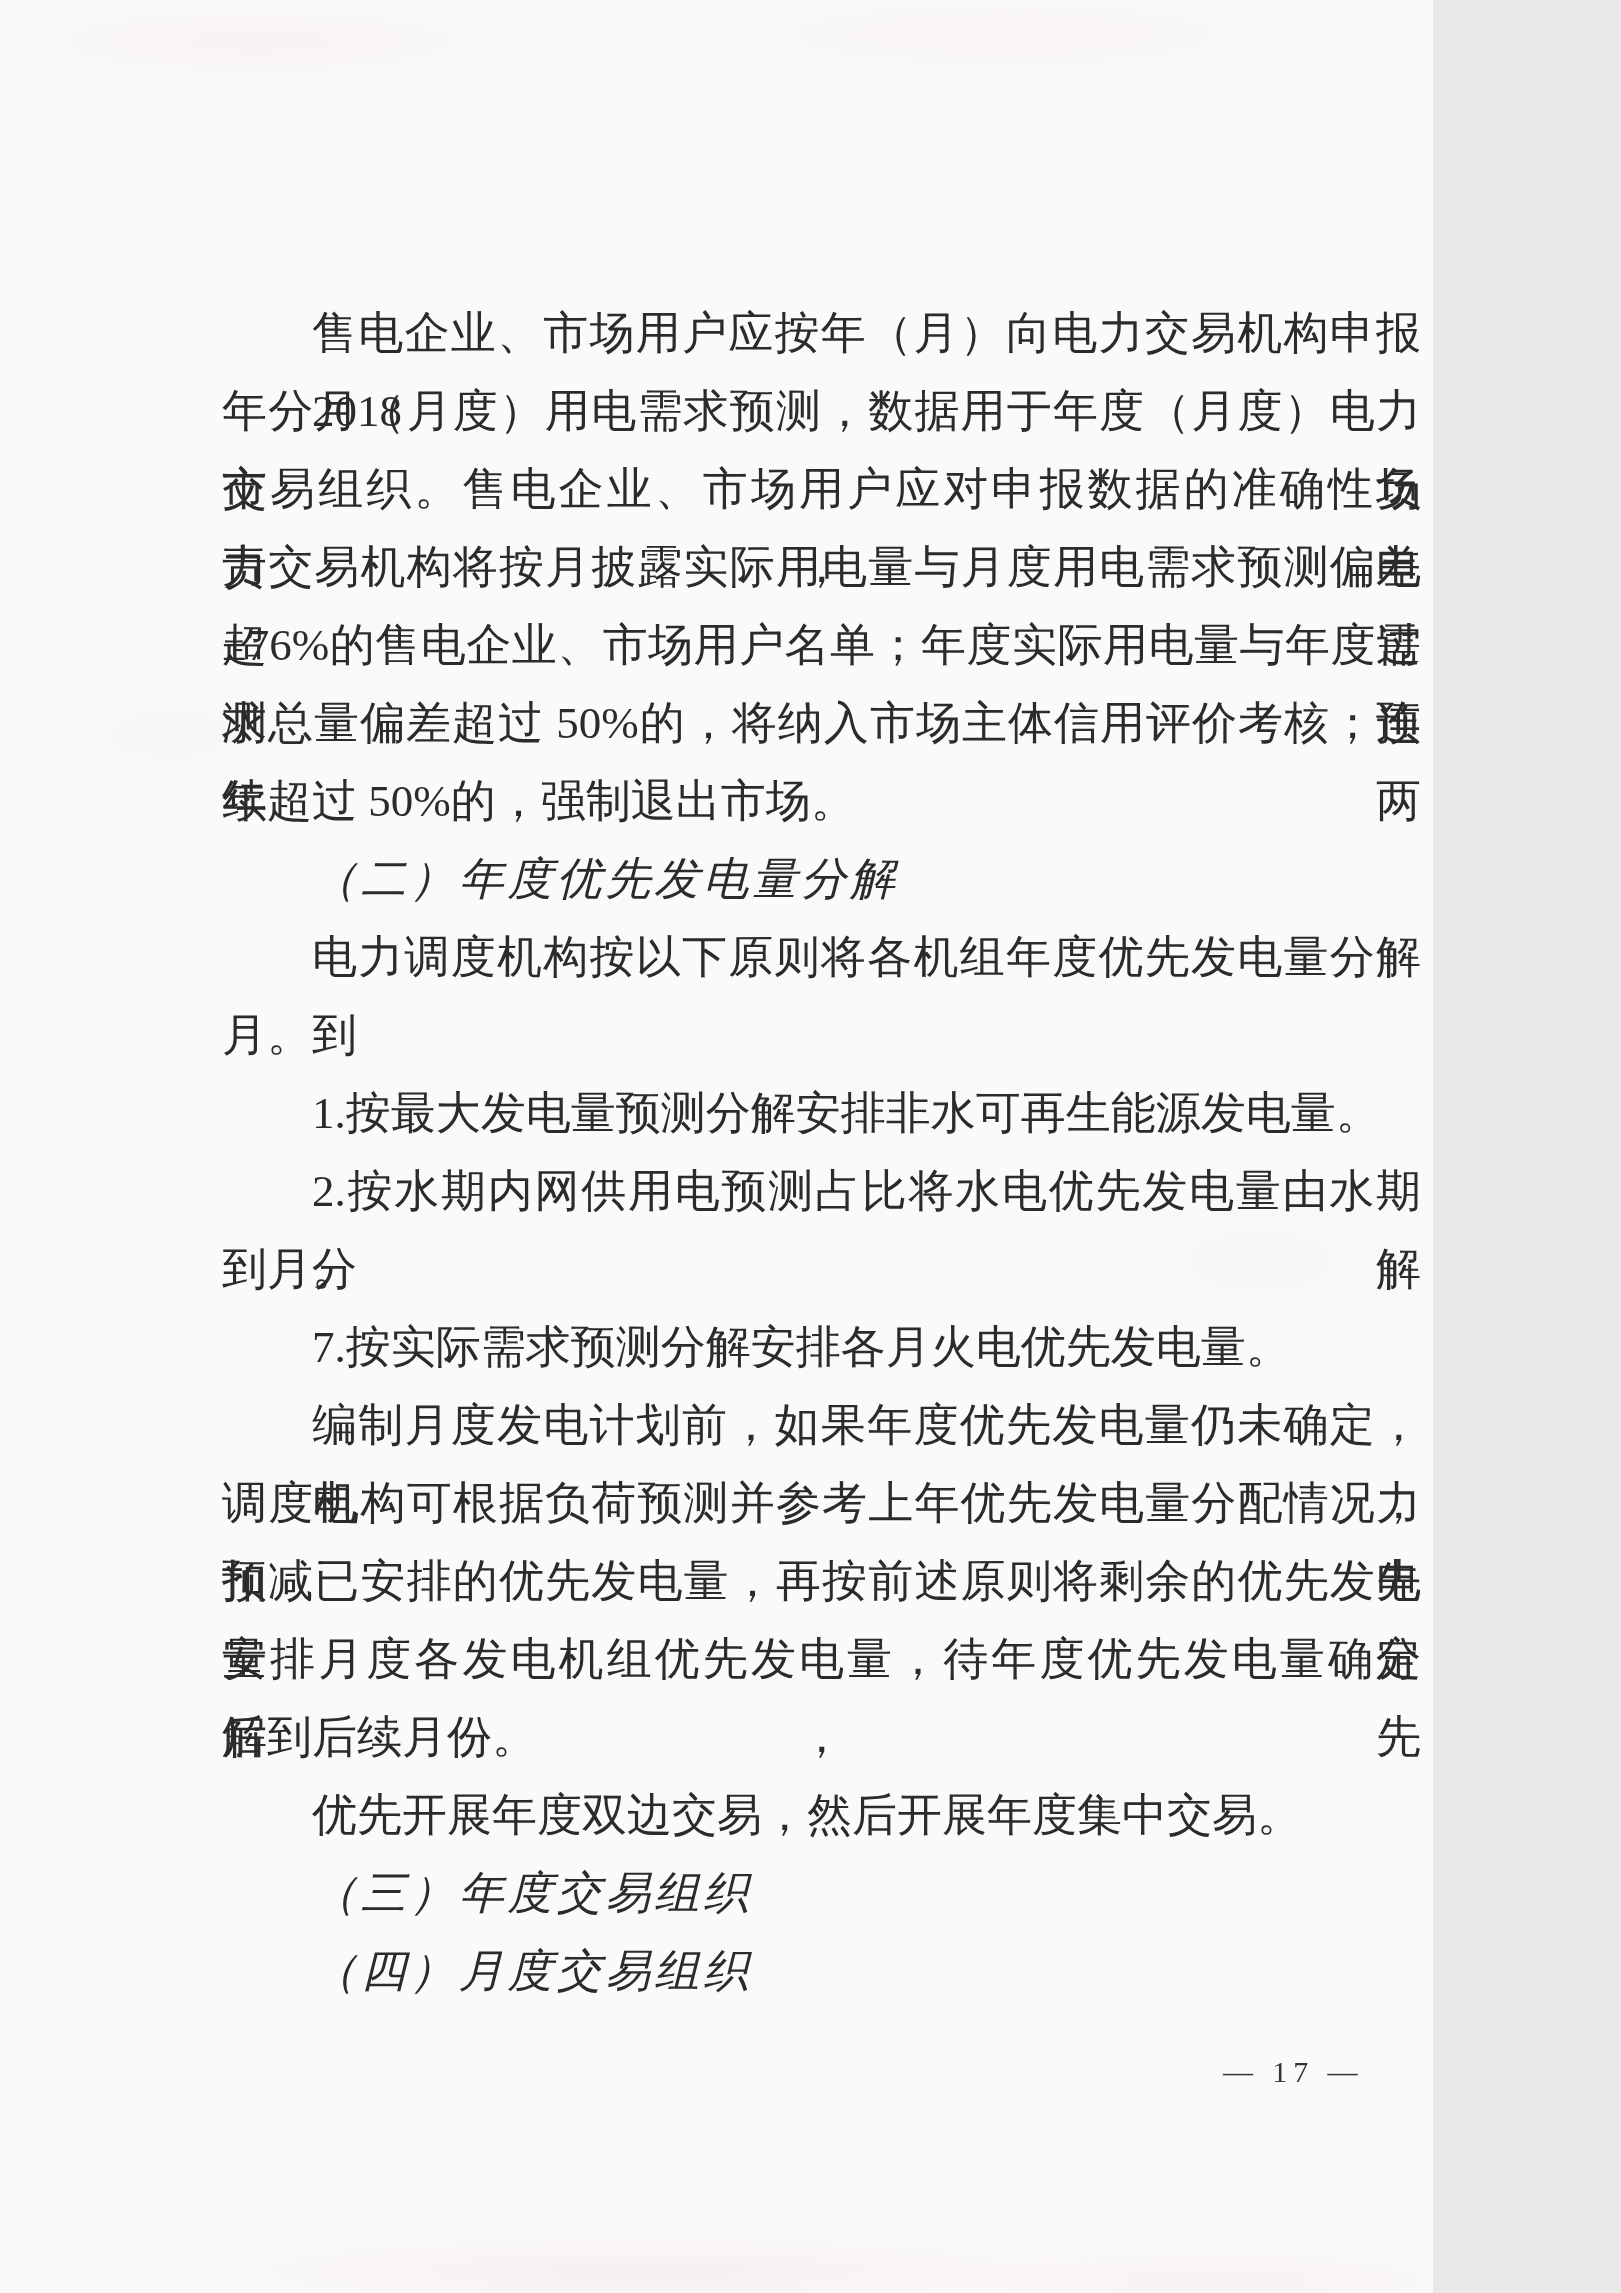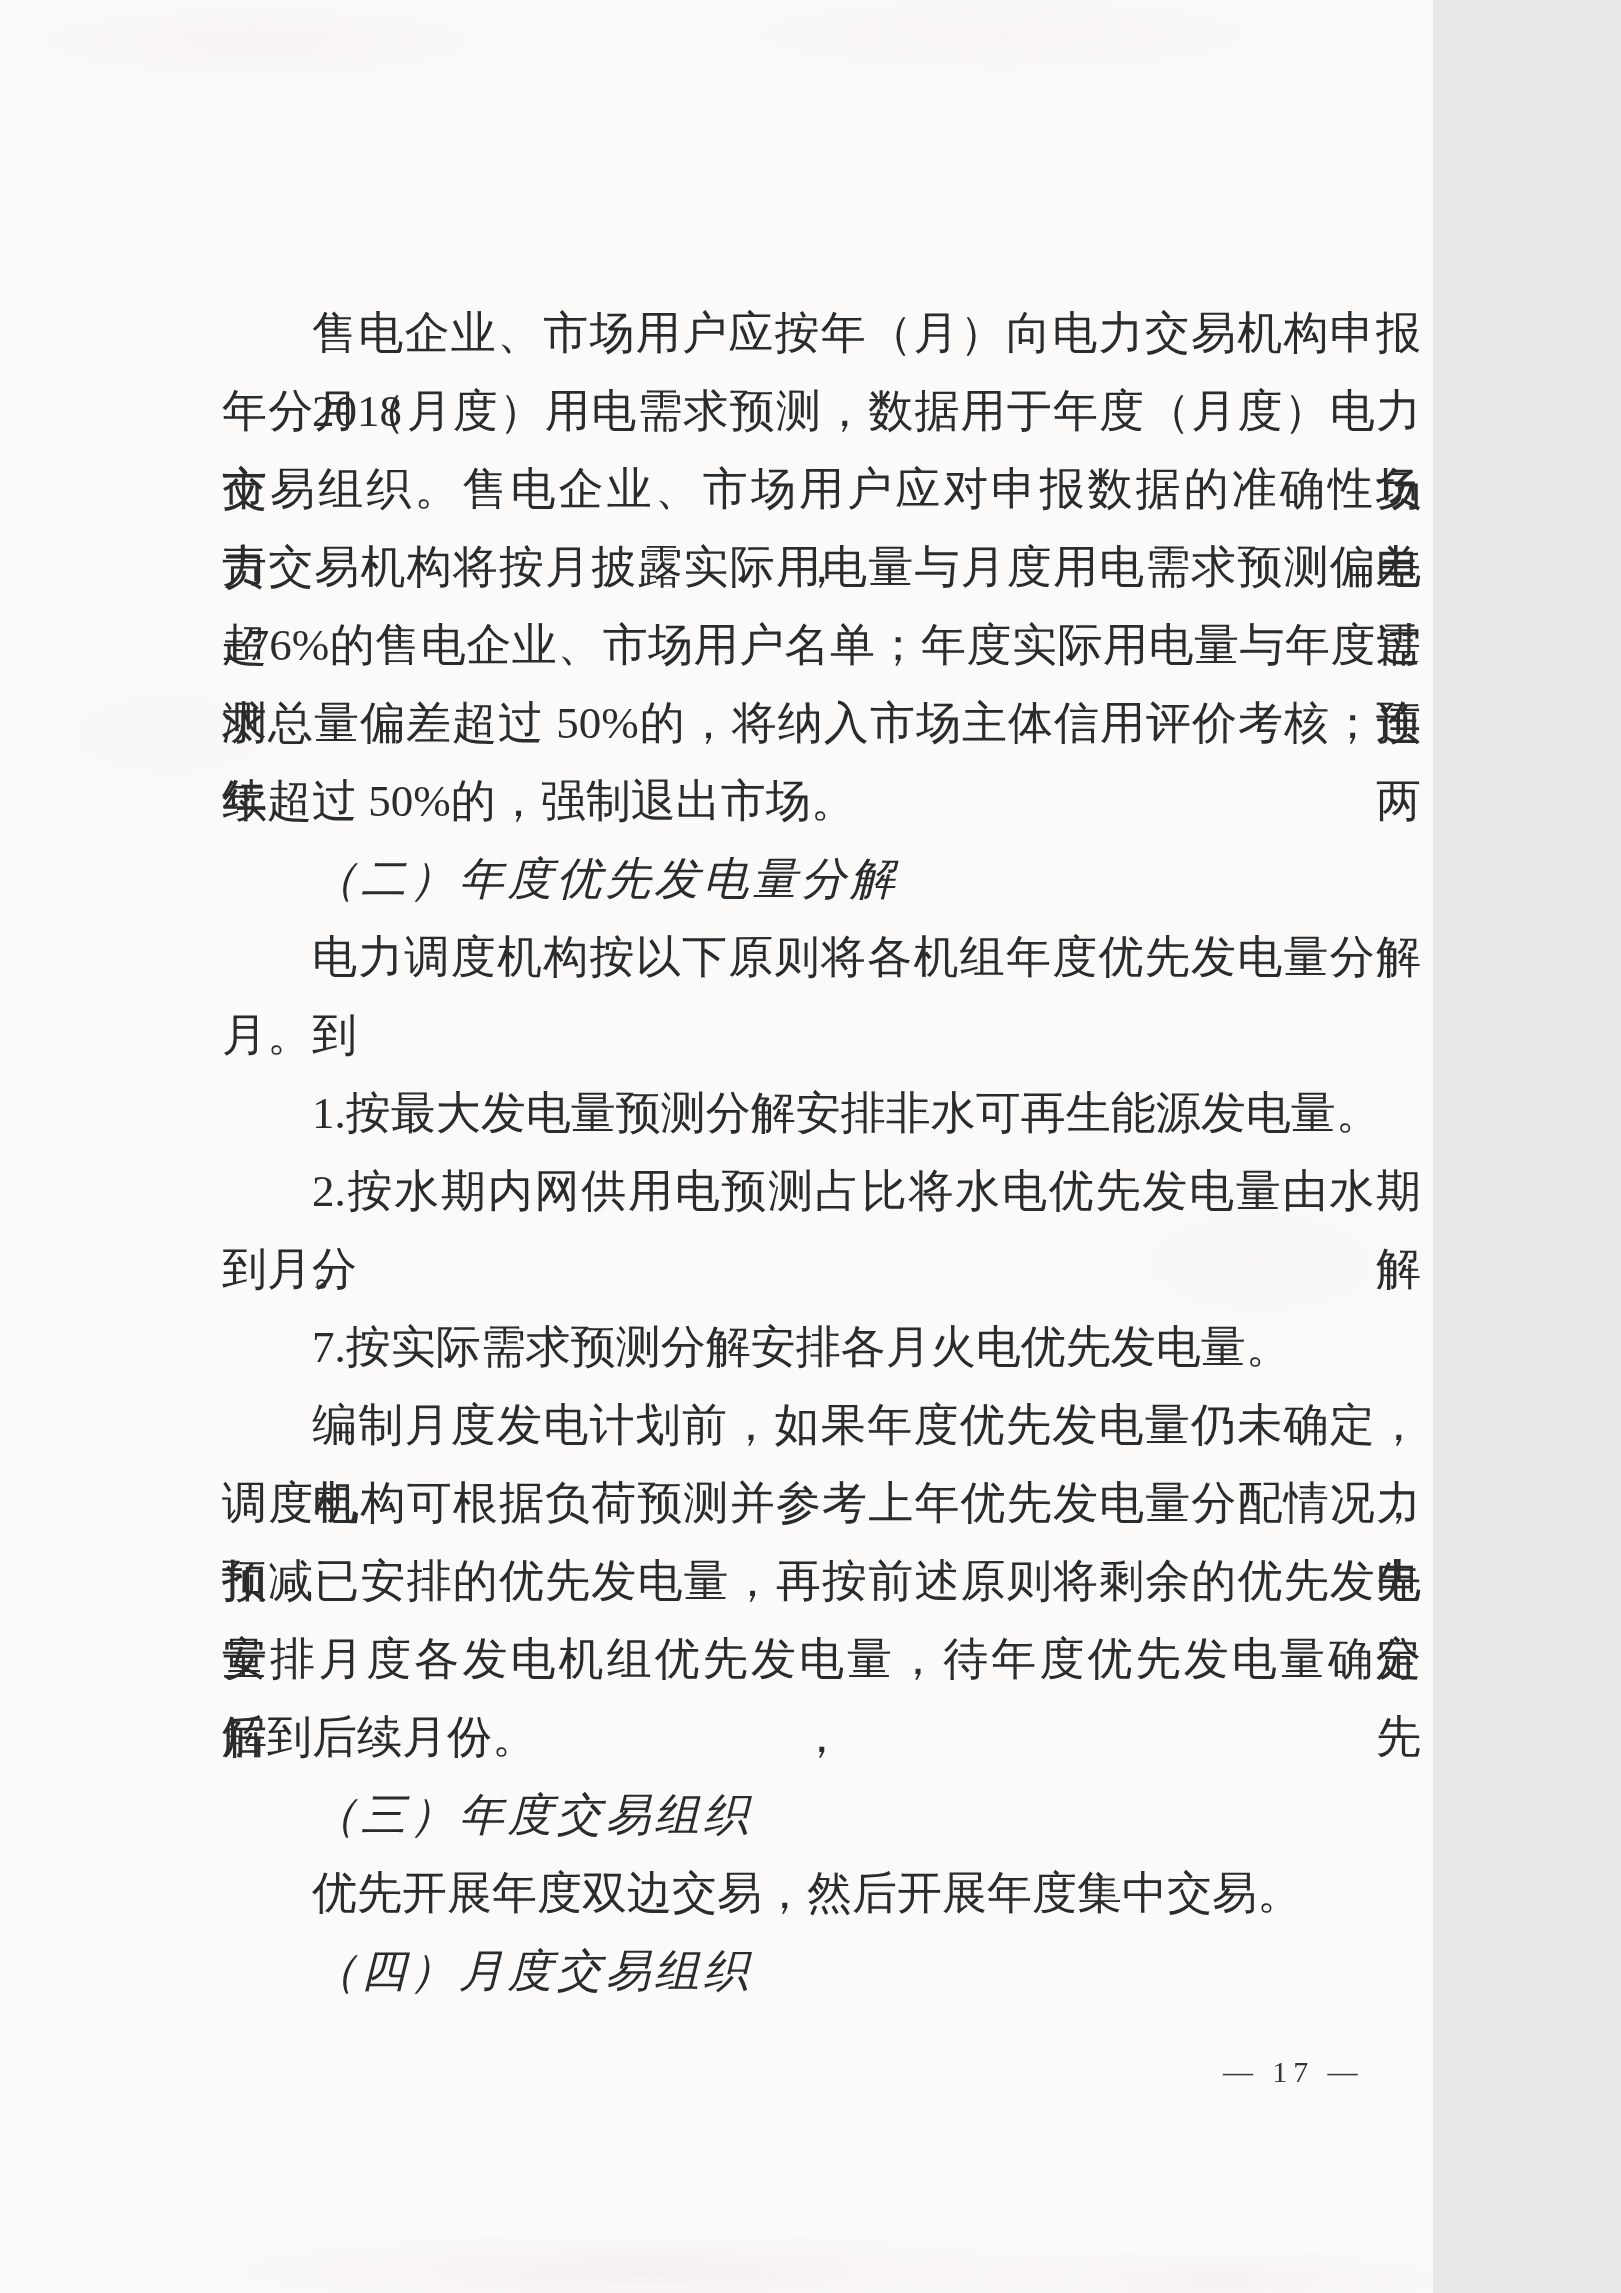--- a/index.html
+++ b/index.html
@@ -83,20 +83,20 @@
     <div class="ln">月。</div>
     <div class="ln indent">1.按最大发电量预测分解安排非水可再生能源发电量。</div>
     <div class="ln indent justify">2.按水期内网供用电预测占比将水电优先发电量由水期分解</div>
     <div class="ln">到月。</div>
     <div class="ln indent">7.按实际需求预测分解安排各月火电优先发电量。</div>
     <div class="ln indent justify">编制月度发电计划前，如果年度优先发电量仍未确定，电力</div>
     <div class="ln justify">调度机构可根据负荷预测并参考上年优先发电量分配情况，预先</div>
     <div class="ln justify">扣减已安排的优先发电量，再按前述原则将剩余的优先发电量分</div>
     <div class="ln justify">安排月度各发电机组优先发电量，待年度优先发电量确定后，先</div>
     <div class="ln">解到后续月份。</div>
+    <div class="ln indent">优先开展年度双边交易，然后开展年度集中交易。</div>
     <div class="ln indent heading">（三）年度交易组织</div>
-    <div class="ln indent">优先开展年度双边交易，然后开展年度集中交易。</div>
     <div class="ln indent heading">（四）月度交易组织</div>
   </div>
 
   <div class="page-number">— 17 —</div>
 </div>
 
 
 </body></html>

